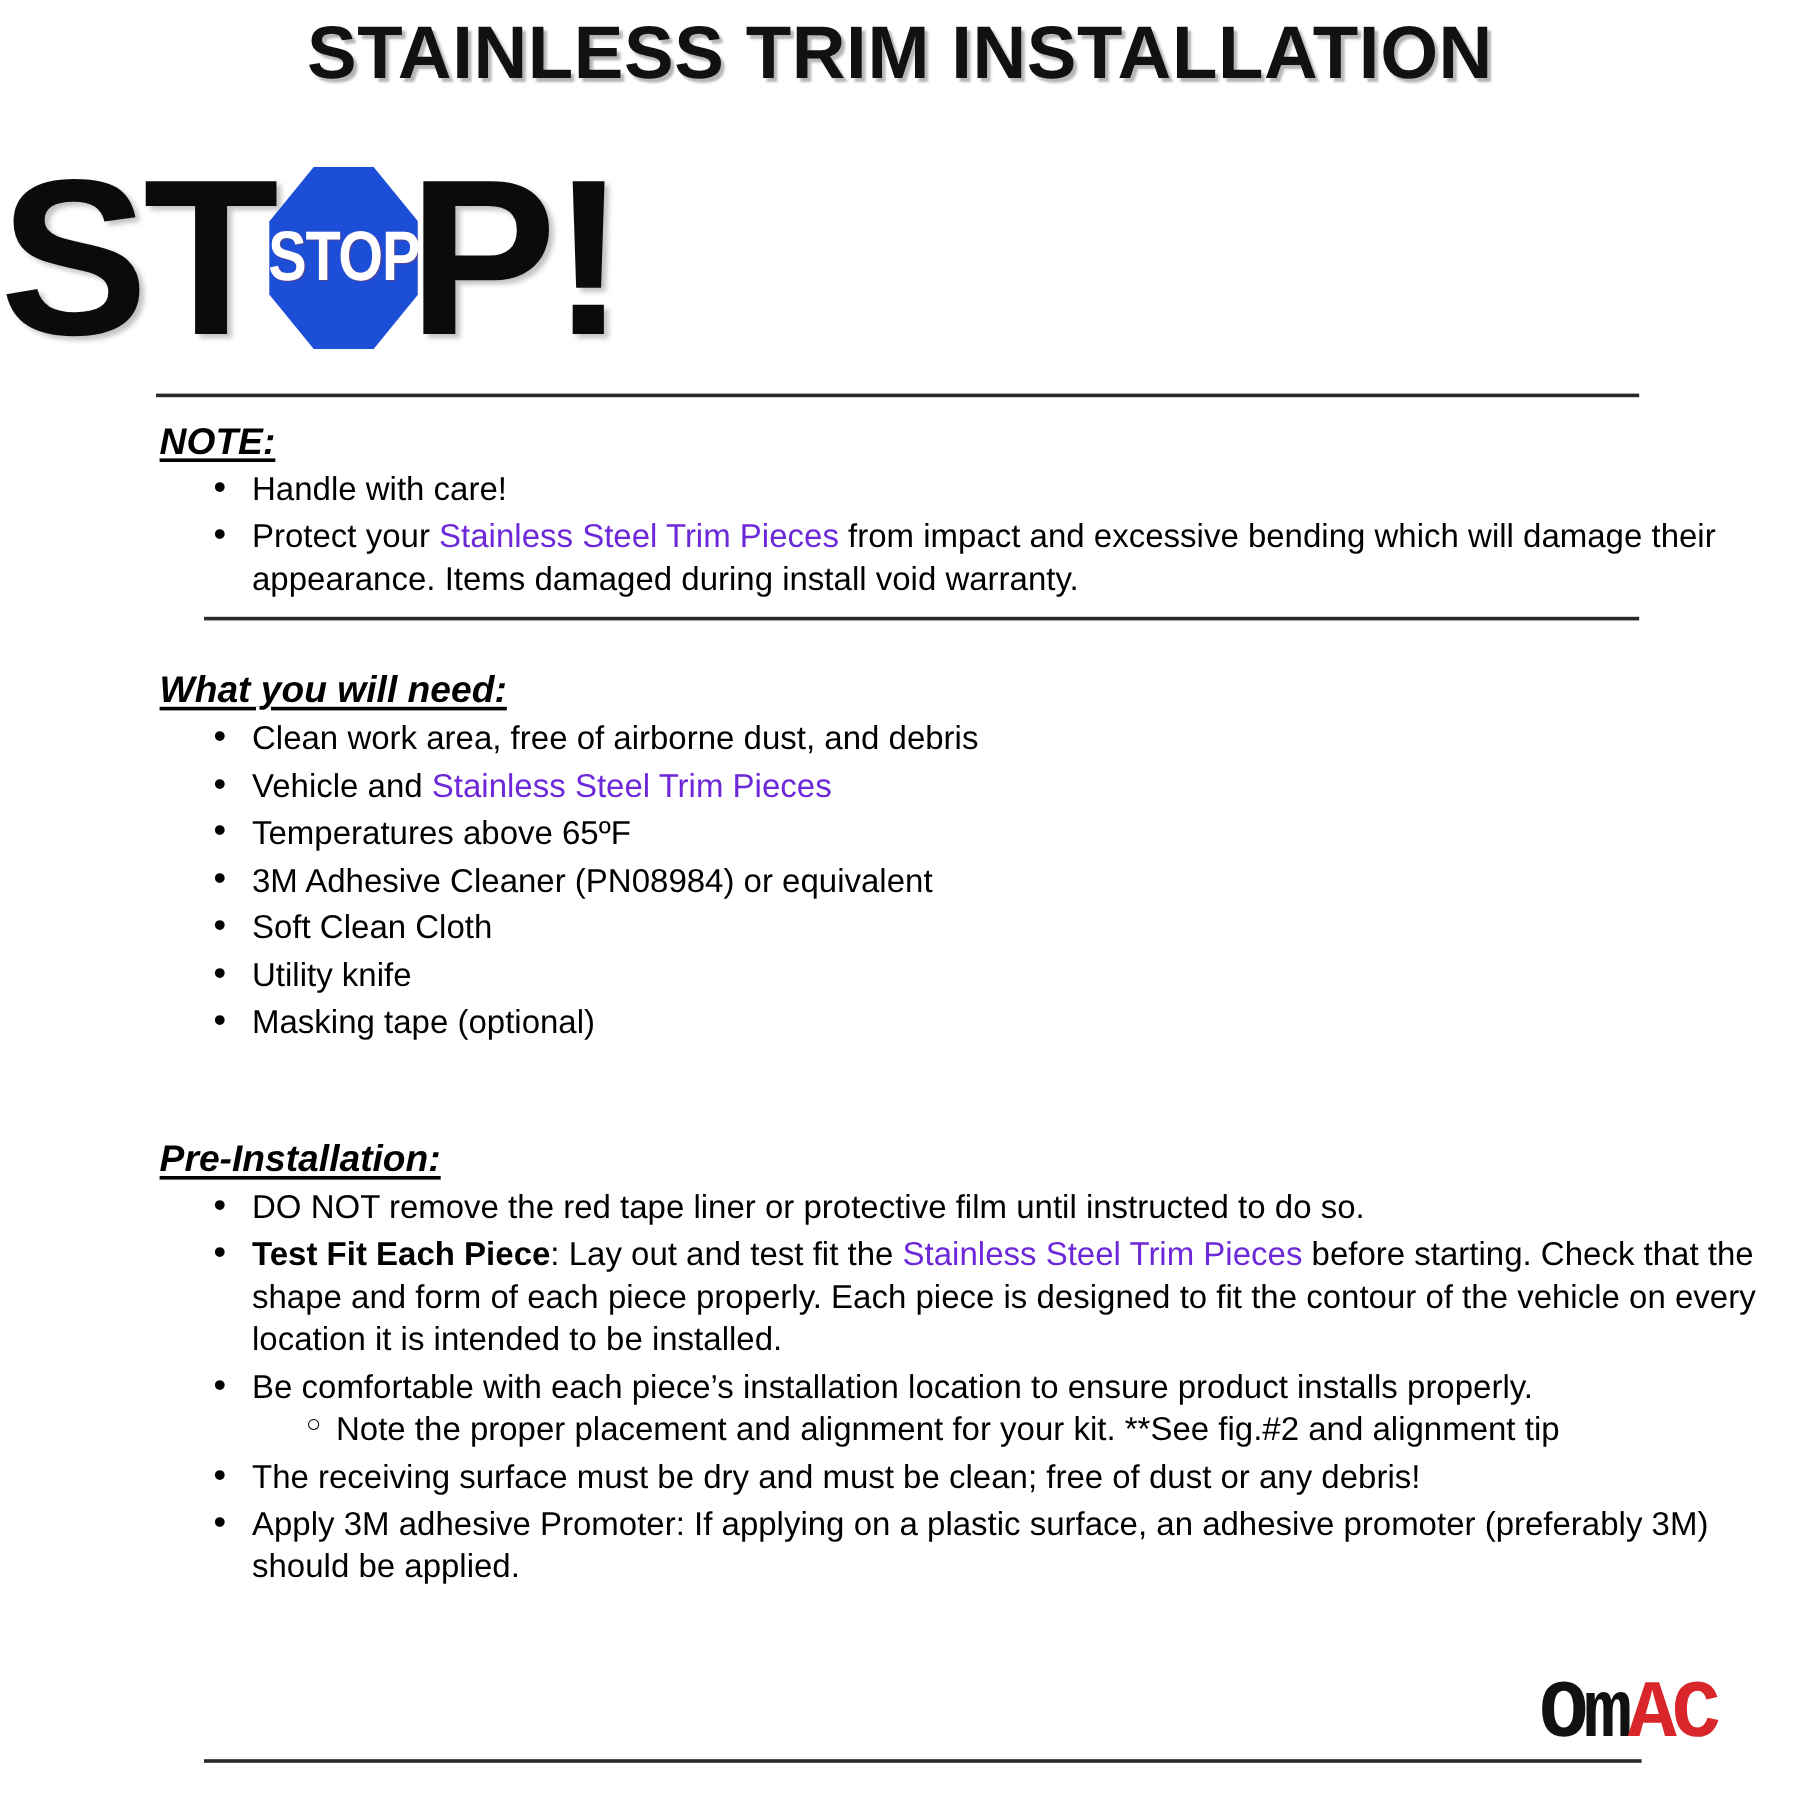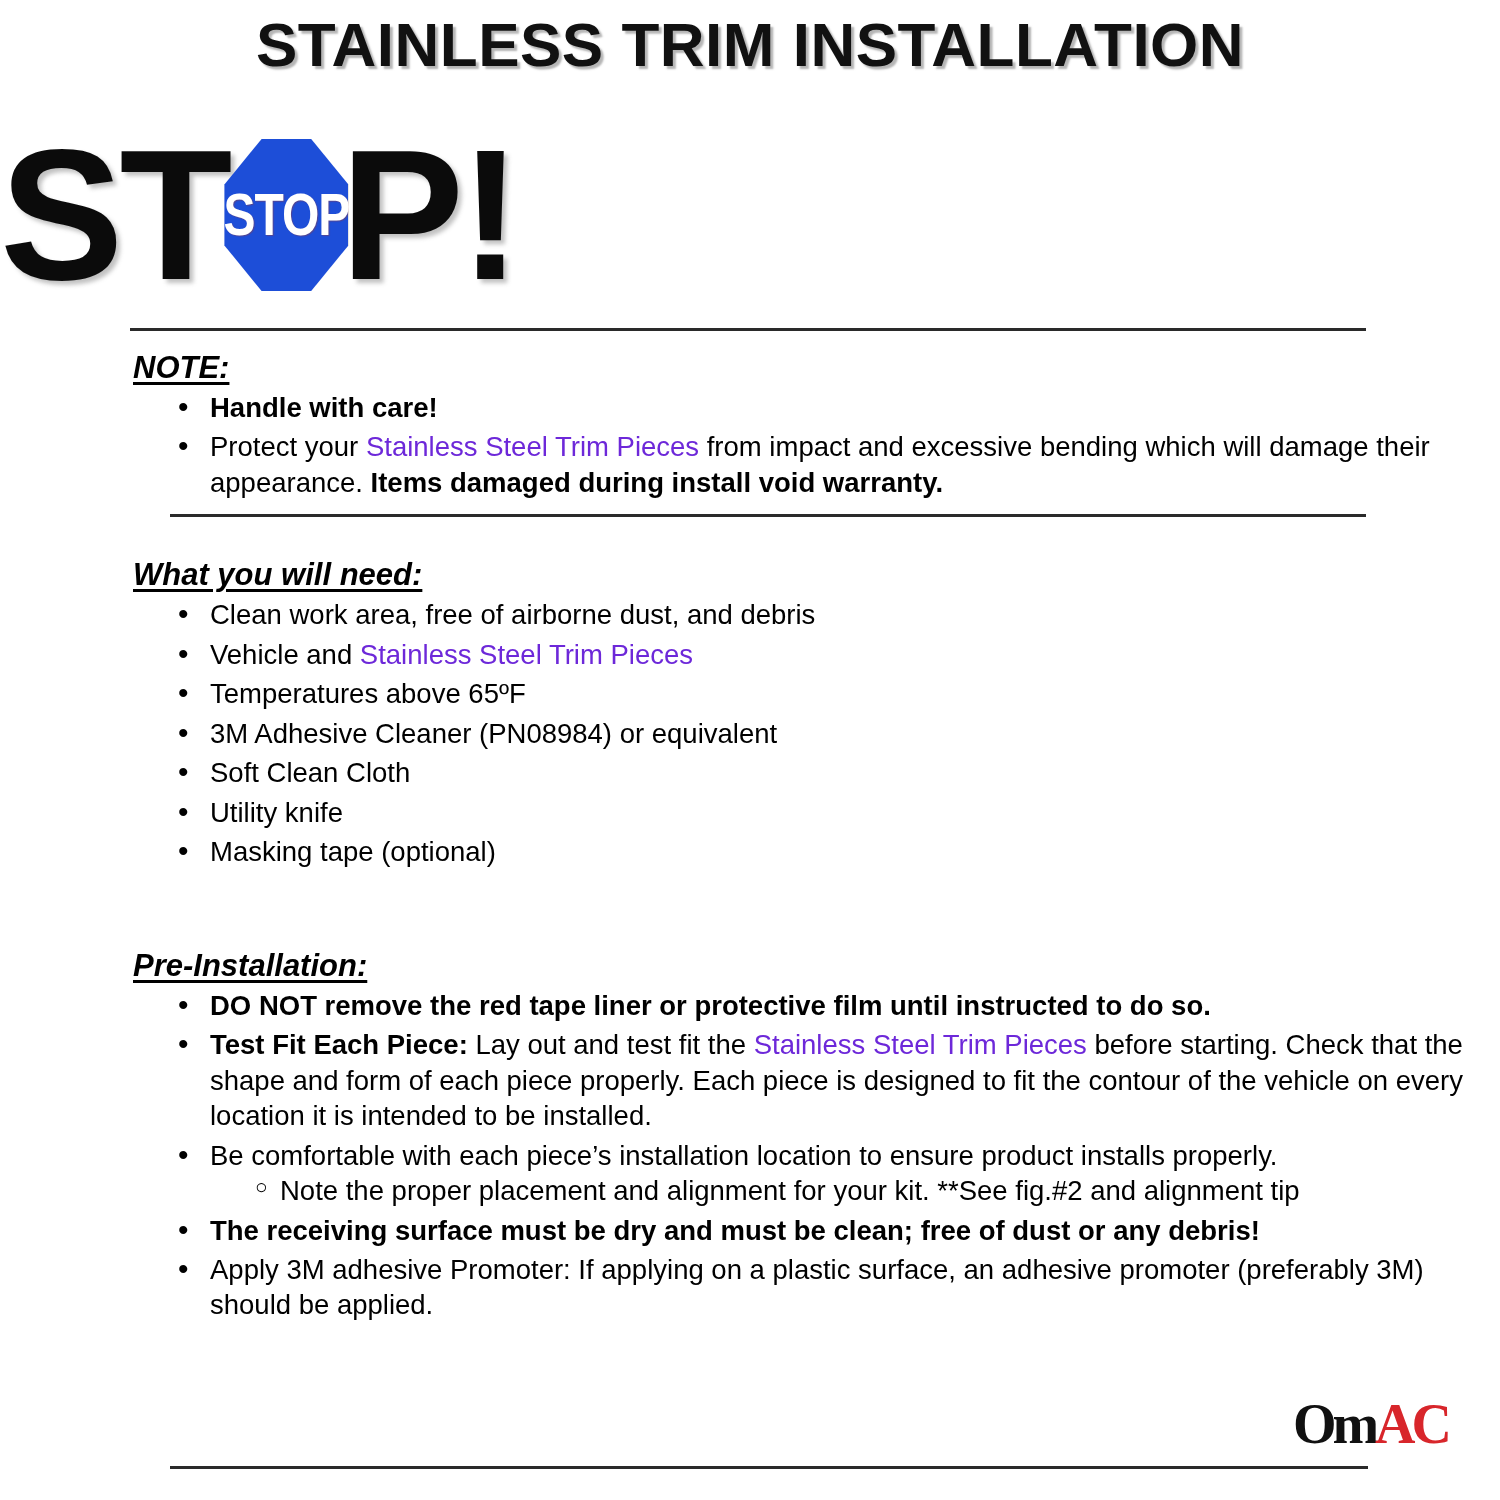--- a/index.html
+++ b/index.html
@@ -157,39 +157,39 @@
   ul.subbullets > li::before {
     content: "\25CB";
     position: absolute;
     left: 45px;
     top: 0px;
     font-size: 21px;
     color: #000;
   }
 
   .red { color: #6d28d9; }
-  .b { font-weight: bold; }
+  .b { font-weight: normal; }
   .bu { font-weight: bold; text-underline-offset: 3px; }
 
   .gap-note-list { margin-top: 20px; }
   .gap-need-list { margin-top: 20px; }
   .gap-pre-list { margin-top: 20px; }
 
   .block-note { margin-top: 6px; }
   .block-need { margin-top: 18px; }
   .block-pre  { margin-top: 56px; }
 
   
   .omac-logo {
     position: absolute;
-    right: 52px;
+    right: 70px;
     top: 1396px;
-    font-size: 56px;
-    font-weight: bold;
-    font-family: Liberation Serif, serif;
+    font-size: 68px;
+    font-weight: bold;
+    font-family: Liberation Mono, monospace;
     letter-spacing: -4px;
     line-height: 1;
     white-space: nowrap;
   }
   .omac-black { color: #111111; }
   .omac-red   { color: #d8262b; }
 </style>
 </head>
 <body>
 

